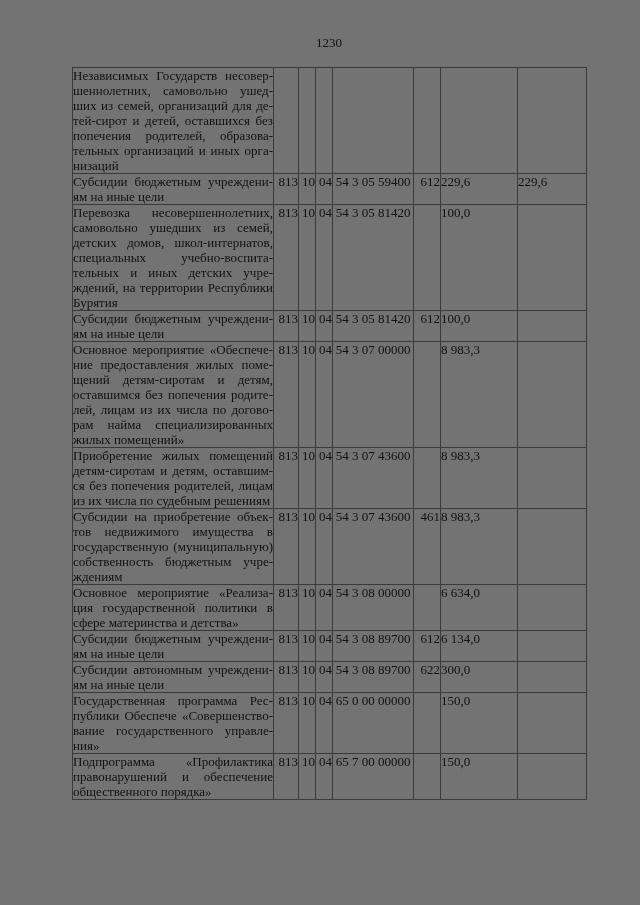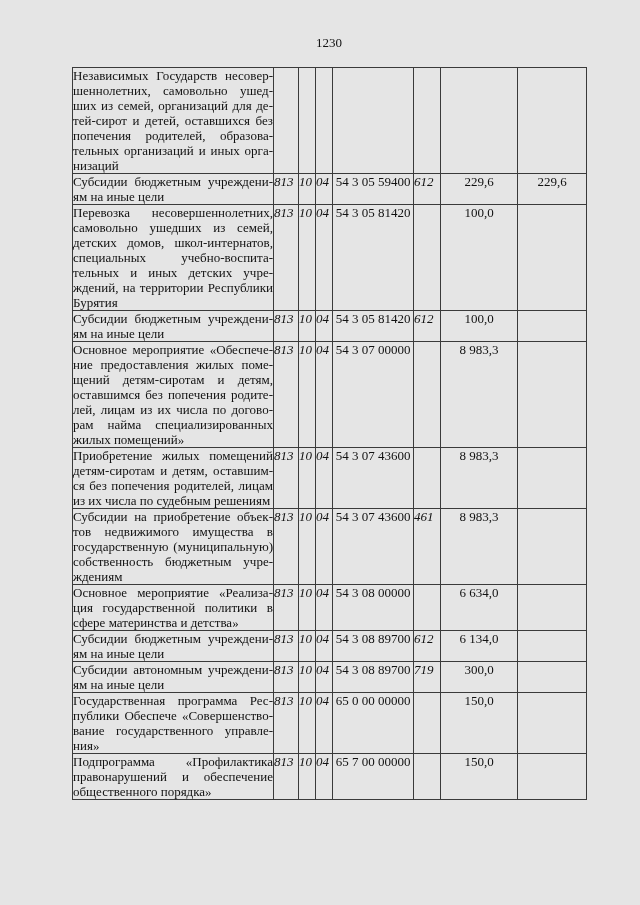--- a/index.html
+++ b/index.html
@@ -10,21 +10,21 @@
   body {
     width: 640px;
     height: 905px;
     font-family: "Liberation Serif", "DejaVu Serif", serif;
     color: #111111;
   }
   .page {
     position: relative;
     width: 640px;
     height: 905px;
-    background: #e5e5e5;
+    background: #737373;
     overflow: hidden;
   }
   .page-number {
     position: absolute;
     top: 35px;
     left: 72px;
     width: 514px;
     text-align: center;
     font-size: 13px;
     line-height: 15px;
@@ -45,32 +45,31 @@
     padding: 0;
     overflow: hidden;
   }
   td.c-name {
     text-align: justify;
     padding: 0 1px 0 2px;
     hyphens: manual;
     -webkit-hyphens: manual;
   }
   td.c-num {
-    text-align: left;
+    text-align: right;
     white-space: nowrap;
-    font-style: italic;
   }
   td.c-code {
     text-align: center;
     padding-left: 3px;
     padding-right: 1px;
     white-space: nowrap;
   }
   td.c-amt {
-    text-align: center;
+    text-align: left;
     padding-right: 2px;
     padding-left: 1px;
     white-space: nowrap;
   }
 </style>
 </head>
 <body>
 
 <div class="page">
   <div class="page-number">1230</div>
@@ -176,21 +175,21 @@
           <td class="c-num">612</td>
           <td class="c-amt">6 134,0</td>
           <td class="c-amt"></td>
         </tr>
         <tr>
           <td class="c-name">Субсидии автономным учреждени­ям на иные цели</td>
           <td class="c-num">813</td>
           <td class="c-num">10</td>
           <td class="c-num">04</td>
           <td class="c-code">54 3 08 89700</td>
-          <td class="c-num">719</td>
+          <td class="c-num">622</td>
           <td class="c-amt">300,0</td>
           <td class="c-amt"></td>
         </tr>
         <tr>
           <td class="c-name">Государ­ственная программа Рес­публики Обеспече «Совершенство­вание государ­ствен­ного управле­ния»</td>
           <td class="c-num">813</td>
           <td class="c-num">10</td>
           <td class="c-num">04</td>
           <td class="c-code">65 0 00 00000</td>
           <td class="c-num"></td>

